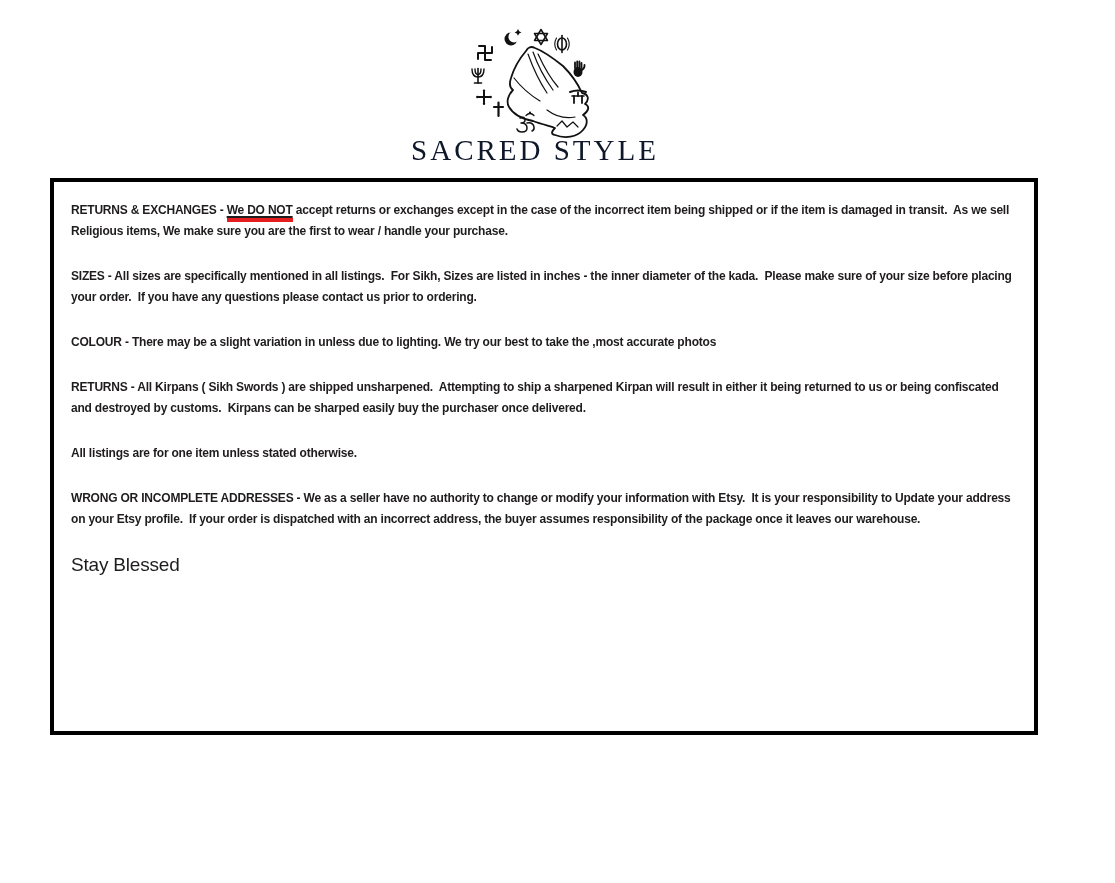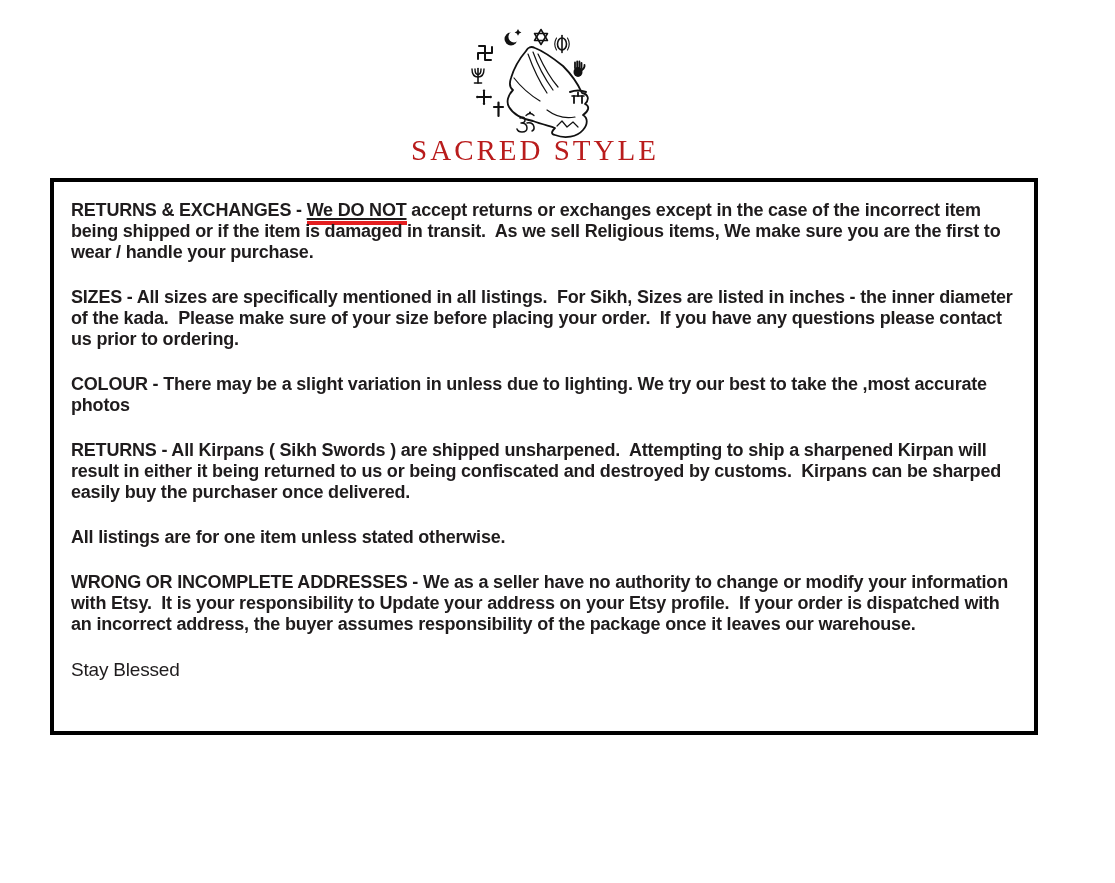--- a/index.html
+++ b/index.html
@@ -12,30 +12,30 @@
   body{
     width:1115px;height:883px;position:relative;
     font-family:"Liberation Sans", sans-serif;color:var(--ink);
     overflow:hidden;
   }
   .logo-wrap{position:absolute;left:0;top:0;width:1115px;text-align:center;}
   .emblem{position:absolute;left:447px;top:18px;width:176px;height:120px;}
   .brand{
     position:absolute;left:535px;top:134px;transform:translateX(-50%);
     font-family:"Liberation Serif", serif;font-size:29px;font-weight:normal;
-    letter-spacing:3px;color:#b91c1c;white-space:nowrap;margin:0;
+    letter-spacing:3px;color:#0f172a;white-space:nowrap;margin:0;
   }
   .policy-box{
     position:absolute;left:50px;top:178px;width:988px;height:557px;
     box-sizing:border-box;border:4px solid var(--border);
     padding:18px 17px 10px 17px;background:#fff;
   }
   .para{
     margin:0 0 24px 0;
-    font-size:18px;font-weight:bold;line-height:21px;
+    font-size:12px;font-weight:bold;line-height:21px;
     letter-spacing:-0.2px;white-space:pre-wrap;
   }
   .closing{
     margin:1px 0 0 0;
     font-size:19px;font-weight:normal;letter-spacing:-0.2px;
   }
   .hl{
     text-decoration:underline;
     text-decoration-thickness:1.5px;
     text-underline-offset:2px;

